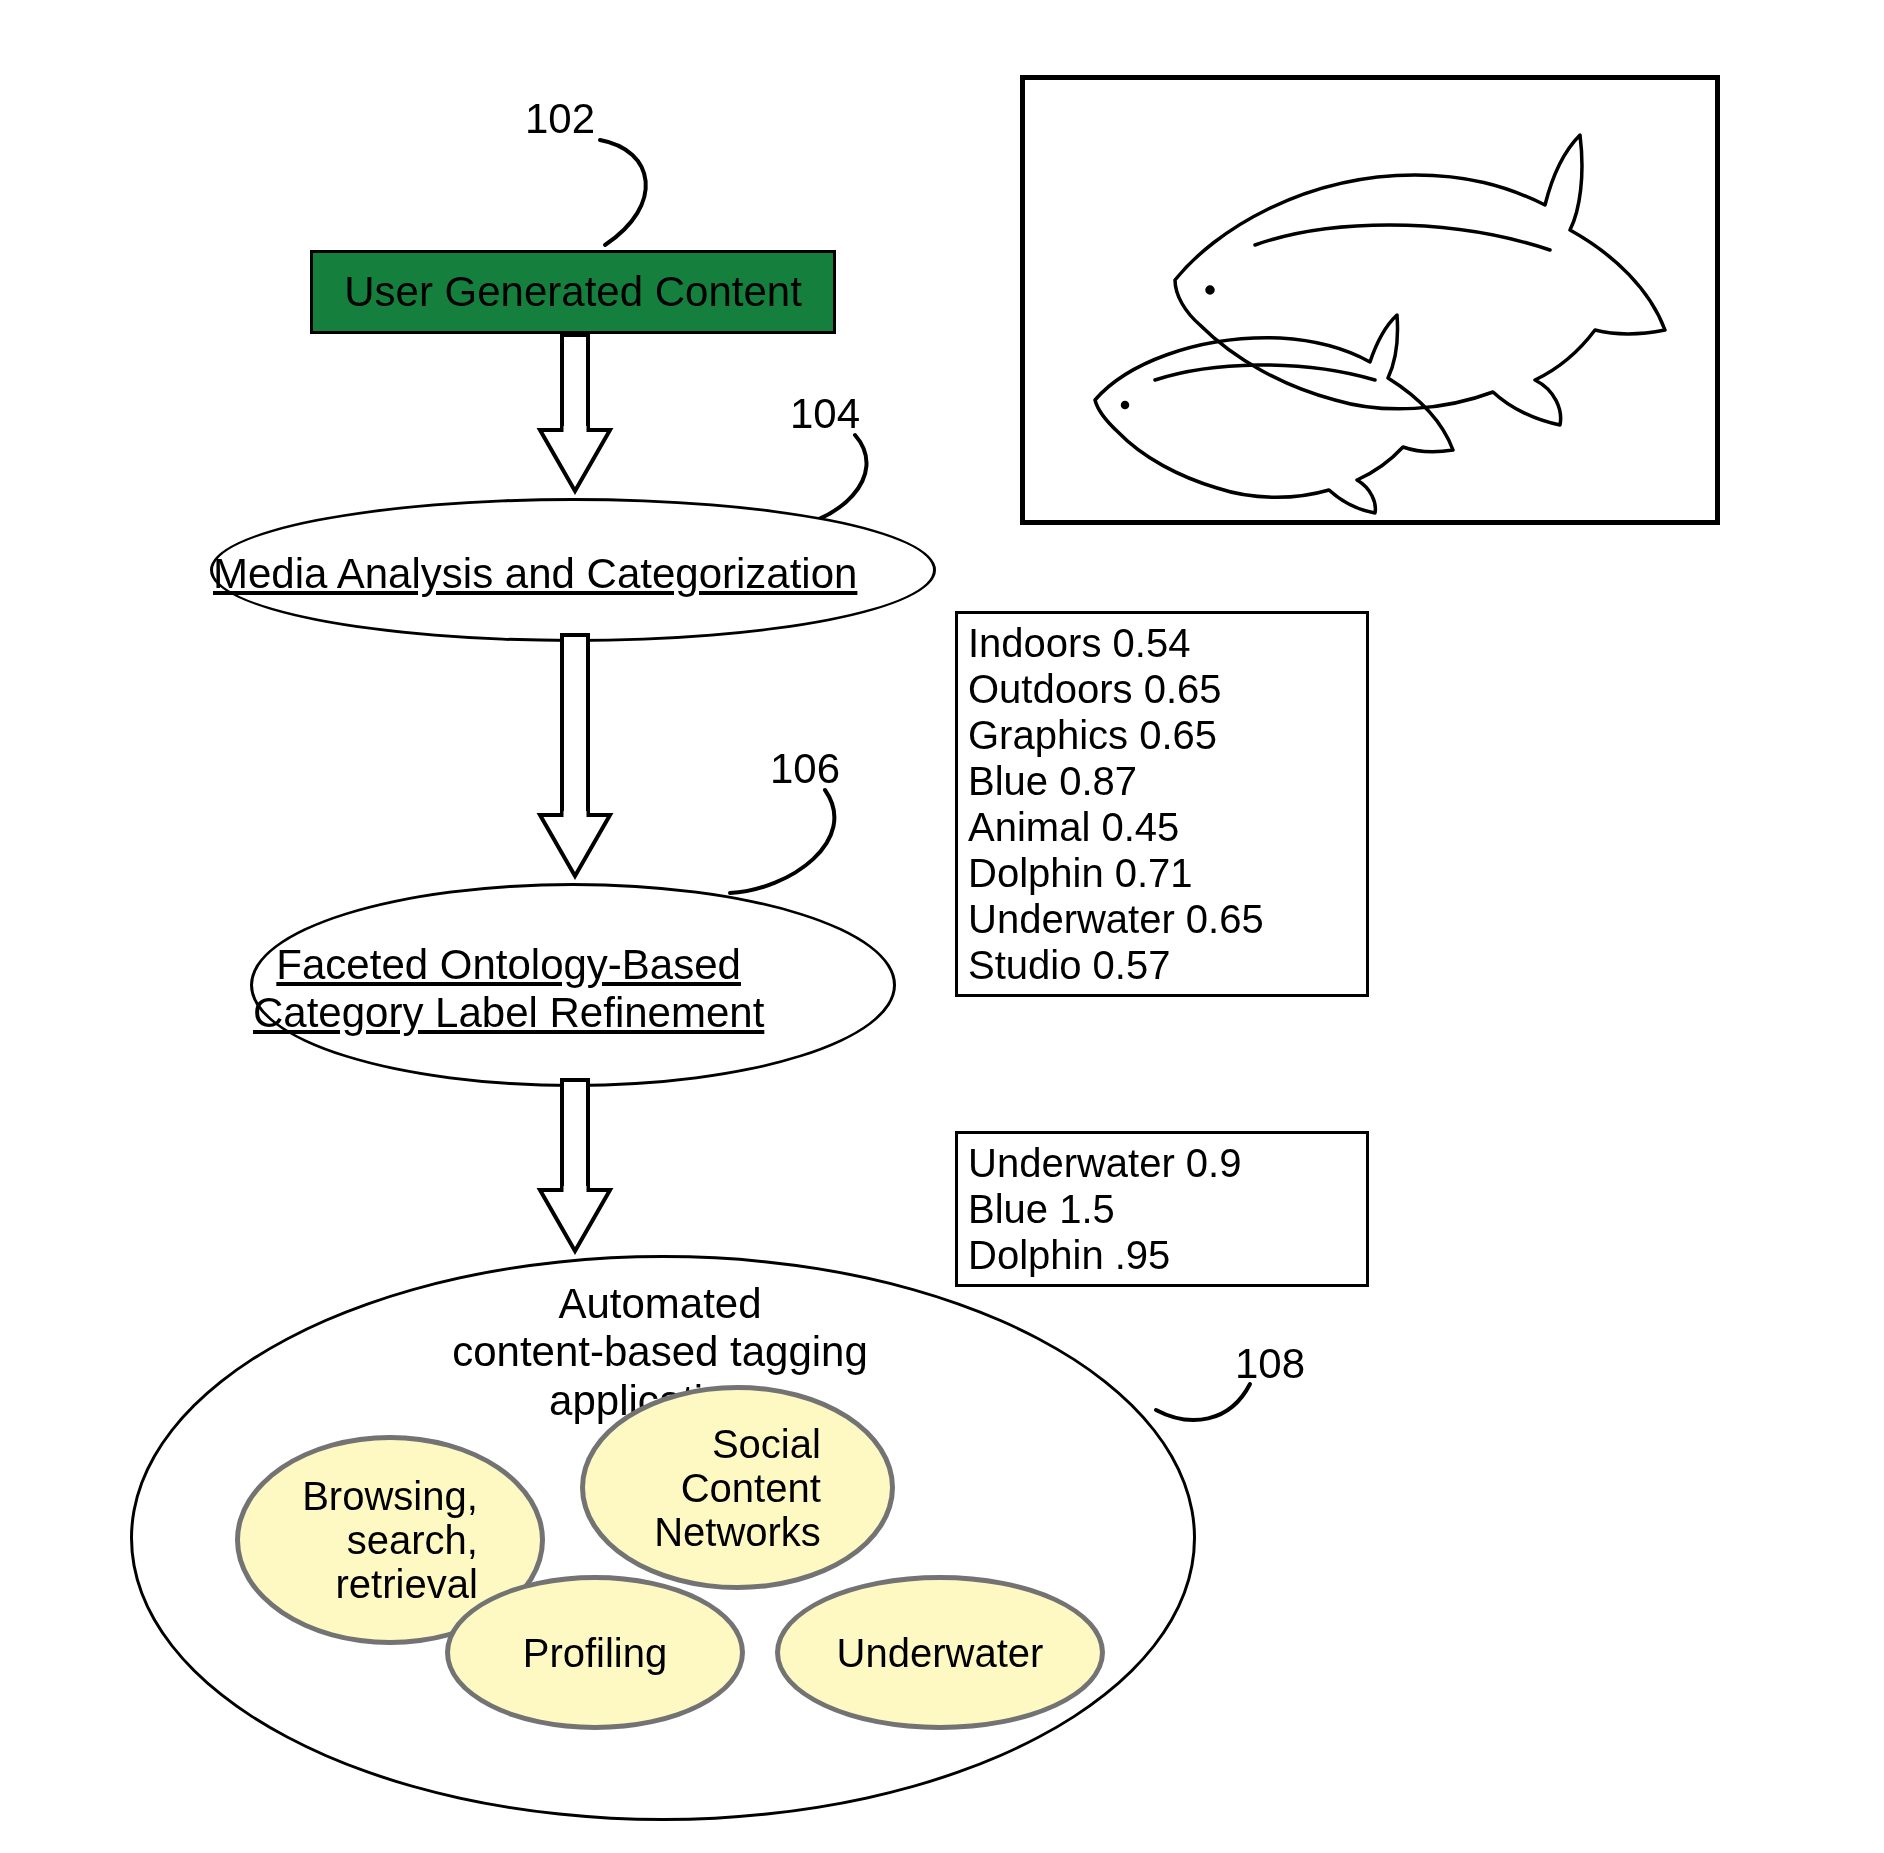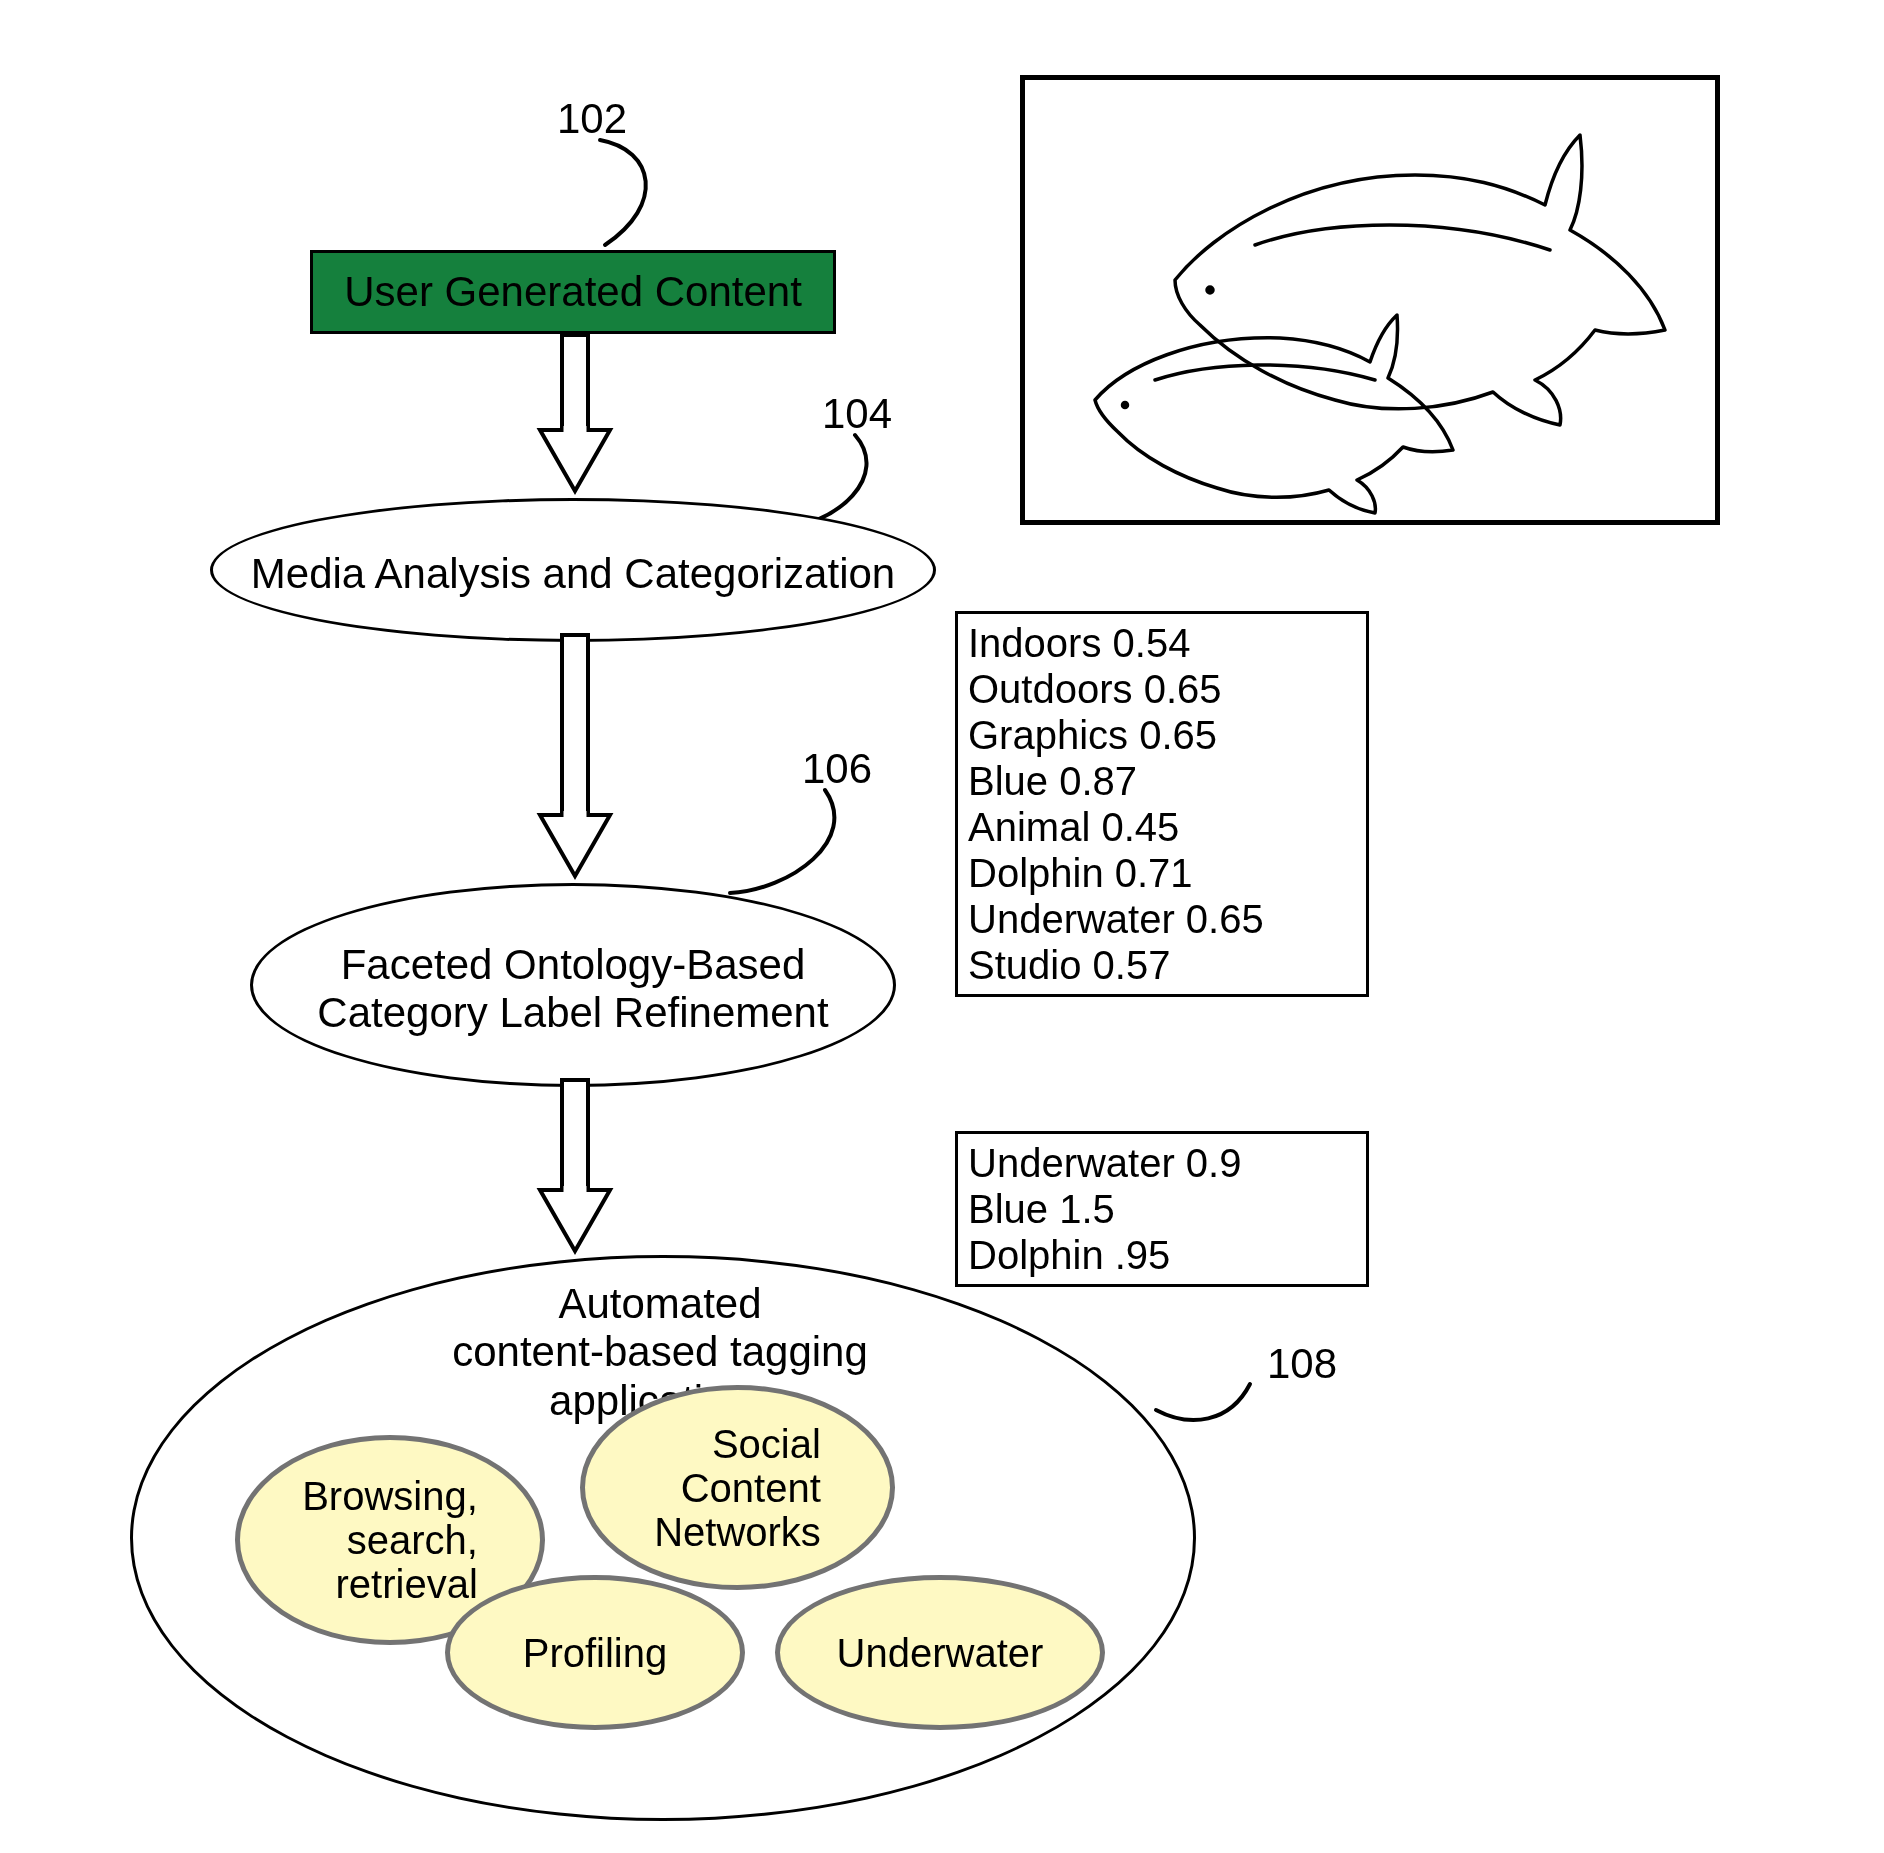--- a/index.html
+++ b/index.html
@@ -14,42 +14,41 @@
   .stage {
     position: relative;
     width: 1884px;
     height: 1853px;
   }
   .box, .ellipse, .databox, .imgbox, .label, .sub-ellipse, .big-ellipse, .sub-label, .reflabel, .arrow {
     position: absolute;
   }
   .reflabel {
     font-size: 42px;
-    margin-left: 32px;
   }
   .box {
     border: 3px solid #000;
     background: #15803d;
     display: flex;
     align-items: center;
     justify-content: center;
     text-align: center;
     font-size: 42px;
   }
   .ellipse {
     border: 3px solid #000;
     border-radius: 50%;
     background: #fff;
     display: flex;
     align-items: center;
-    justify-content: center;
     text-align: center;
     font-size: 42px;
     line-height: 1.15;
     padding-top: 8px;
+    text-decoration: underline;
   }
   .databox {
     border: 3px solid #000;
     background: #fff;
     font-size: 40px;
     line-height: 1.15;
     padding: 6px 10px;
     margin-top: 31px;
   }
   .databox div { white-space: pre; }

